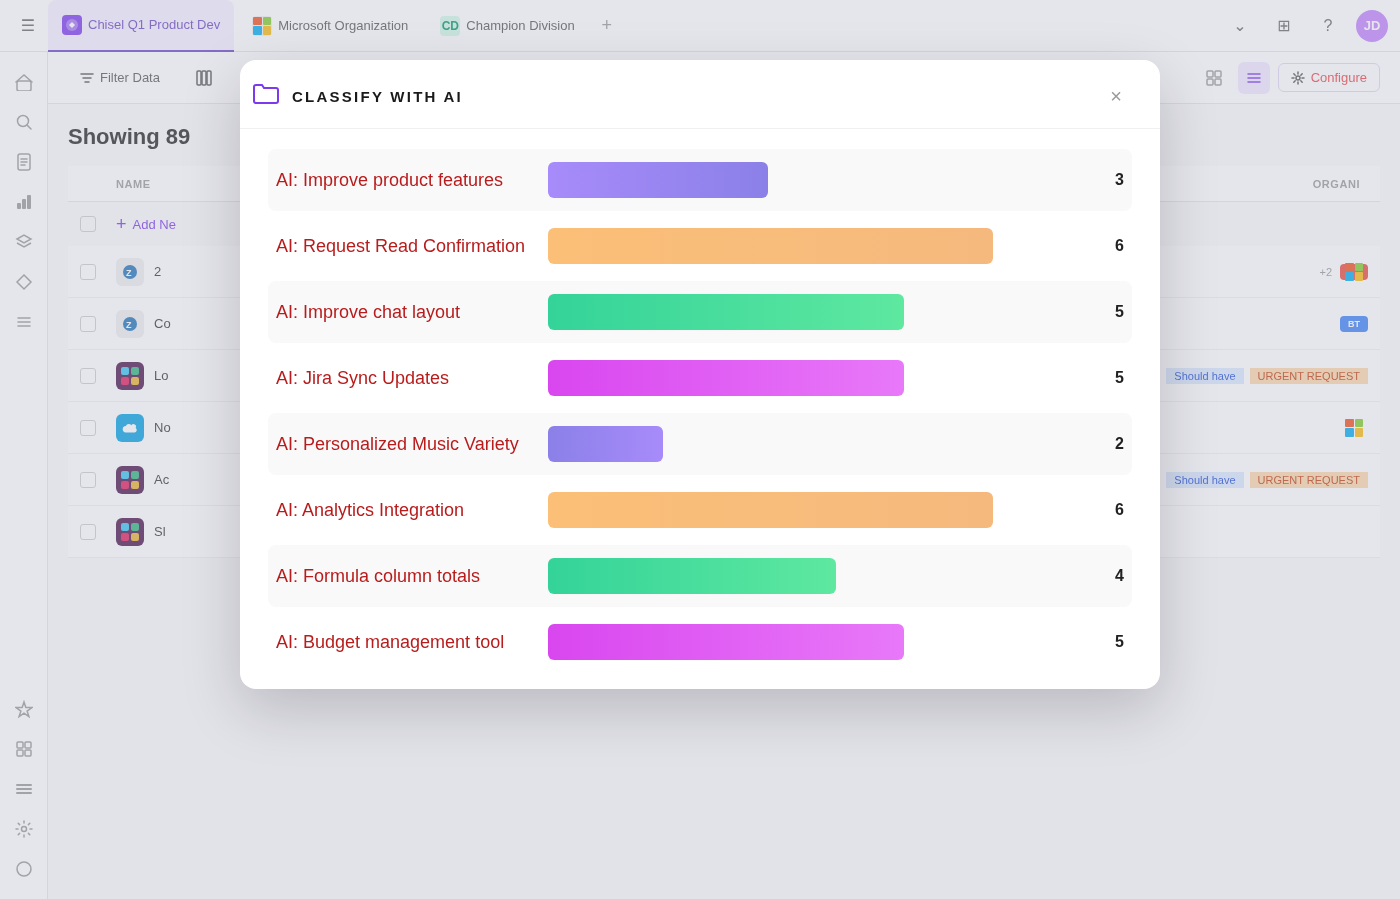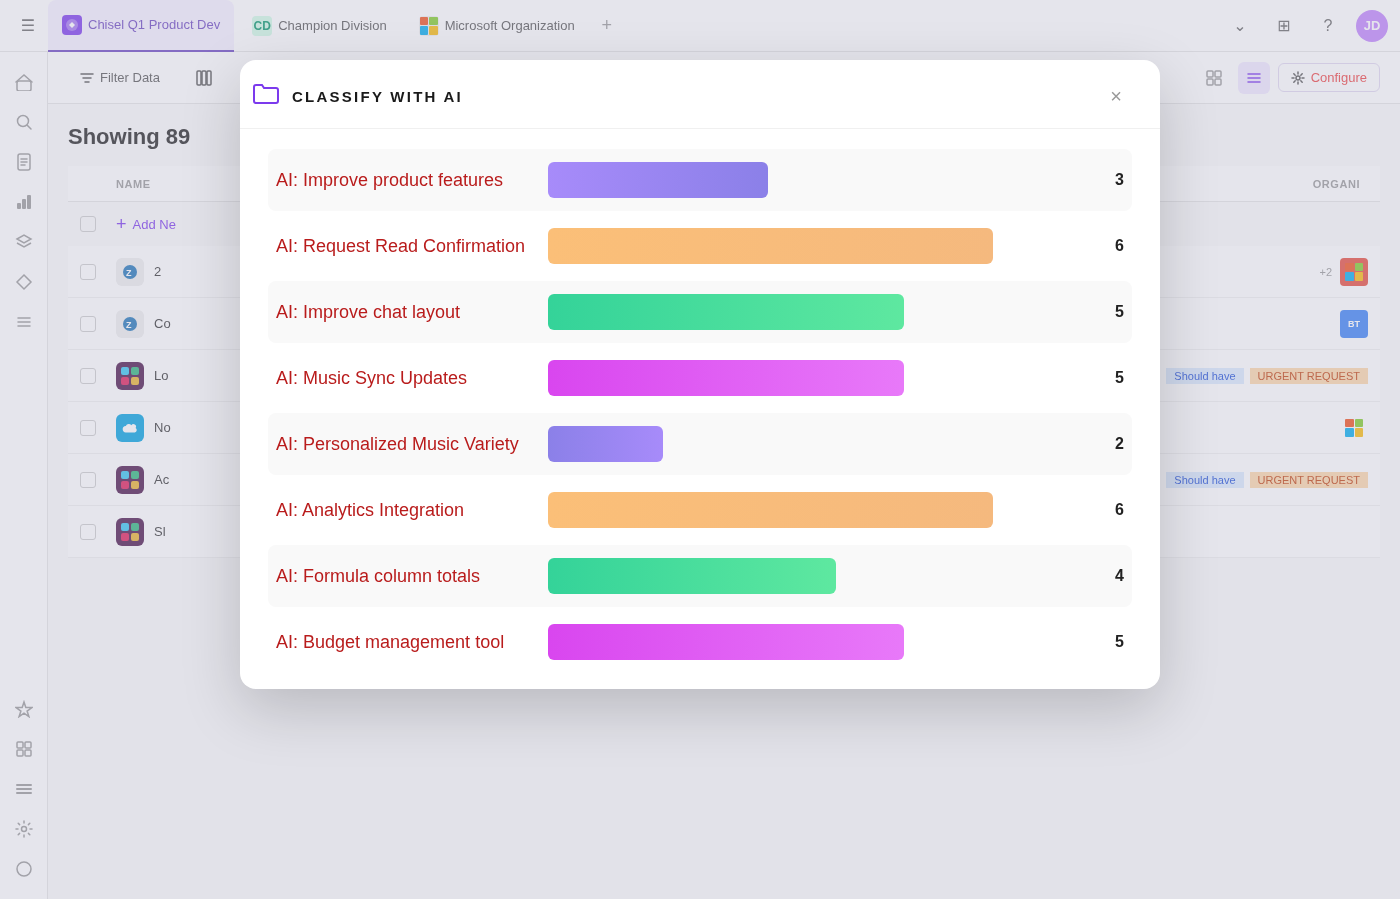--- a/index.html
+++ b/index.html
@@ -67,21 +67,21 @@
     .table-row { display: flex; align-items: center; height: 52px; padding: 0 12px; border-bottom: 1px solid #f0f0f0; background: #fff; }
     .row-check { width: 36px; }
     .row-check-box { width: 16px; height: 16px; border: 1.5px solid #ccc; border-radius: 3px; cursor: pointer; }
     .row-icon { width: 28px; height: 28px; border-radius: 6px; margin-right: 10px; display: flex; align-items: center; justify-content: center; }
     .row-content { flex: 1; display: flex; flex-direction: column; }
     .row-title { font-size: 13px; color: #333; font-weight: 500; }
     .row-tags { display: flex; gap: 6px; align-items: center; margin-left: auto; }
     .tag { padding: 2px 8px; border-radius: 0; font-size: 11px; font-weight: 500; }
     .tag-blue { background: #dbeafe; color: #1d4ed8; }
     .tag-orange { background: #fed7aa; color: #c2410c; }
-    .row-org-icon { width: 28px; height: 28px; border-radius: 4px; display: flex; align-items: center; justify-content: center; font-size: 10px; font-weight: 700; color: white; }
+    .row-org-icon { width: 28px; height: 16px; border-radius: 4px; display: flex; align-items: center; justify-content: center; font-size: 10px; font-weight: 700; color: white; }
     .plus-badge { font-size: 11px; color: #999; margin-left: 4px; }
 
     .add-new-row { display: flex; align-items: center; height: 44px; padding: 0 12px; cursor: pointer; }
     .add-new-btn { display: flex; align-items: center; gap: 6px; font-size: 13px; color: #7c3aed; cursor: pointer; }
 
     
     .overlay {
       position: absolute; inset: 0; background: rgba(180,180,200,0.35);
       display: flex; align-items: flex-start; justify-content: center;
       padding-top: 60px; z-index: 100;
@@ -145,39 +145,39 @@
   <div class="topbar-menu-icon">☰</div>
 
   <div class="tab active">
     <div class="tab-icon tab-icon-purple">
       <svg width="14" height="14" viewBox="0 0 14 14" fill="none">
         <circle cx="7" cy="7" r="6" fill="white" opacity="0.3"></circle>
         <path d="M4 7 L7 4 L10 7 L7 10 Z" fill="white"></path>
       </svg>
     </div>
     <span>Chisel Q1 Product Dev</span>
-  </div>
-
-  <div class="tab inactive">
-    <div class="tab-icon" style="background:#d1fae5;">
-      <span style="color:#059669;font-size:12px;font-weight:700;">CD</span>
-    </div>
-    <span>Champion Division</span>
   </div>
 
   <div class="tab inactive">
     <div class="tab-icon" style="background:#f0f0f0;">
       <div class="ms-icon">
         <span style="background:#f1511b;"></span>
         <span style="background:#80cc28;"></span>
         <span style="background:#00adef;"></span>
         <span style="background:#fbbc09;"></span>
       </div>
     </div>
     <span>Microsoft Organization</span>
+  </div>
+
+  <div class="tab inactive">
+    <div class="tab-icon" style="background:#d1fae5;">
+      <span style="color:#059669;font-size:12px;font-weight:700;">CD</span>
+    </div>
+    <span>Champion Division</span>
   </div>
 
   <div class="tab-add">+</div>
   <div class="topbar-spacer"></div>
   <div class="topbar-actions">
     <div class="topbar-action-btn">⌄</div>
     <div class="topbar-action-btn">⊞</div>
     <div class="topbar-action-btn">?</div>
     <div class="avatar">JD</div>
   </div>
@@ -474,21 +474,21 @@
         <span class="chart-value">6</span>
       </div>
       <div class="chart-row">
         <span class="chart-label">AI: Improve chat layout</span>
         <div class="chart-bar-container">
           <div class="chart-bar" style="width:68%;background:linear-gradient(90deg,#34d399,#5ee8a0);"></div>
         </div>
         <span class="chart-value">5</span>
       </div>
       <div class="chart-row">
-        <span class="chart-label">AI: Music Sync Updates</span>
+        <span class="chart-label">AI: Jira Sync Updates</span>
         <div class="chart-bar-container">
           <div class="chart-bar" style="width:68%;background:linear-gradient(90deg,#d946ef,#e879f9);"></div>
         </div>
         <span class="chart-value">5</span>
       </div>
       <div class="chart-row">
         <span class="chart-label">AI: Personalized Music Variety</span>
         <div class="chart-bar-container">
           <div class="chart-bar" style="width:22%;background:linear-gradient(90deg,#8b80e8,#a78bfa);"></div>
         </div>

